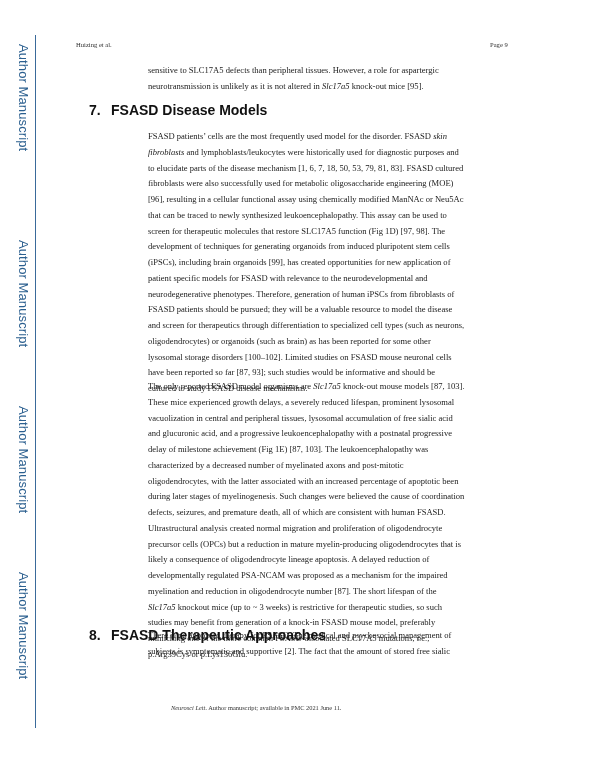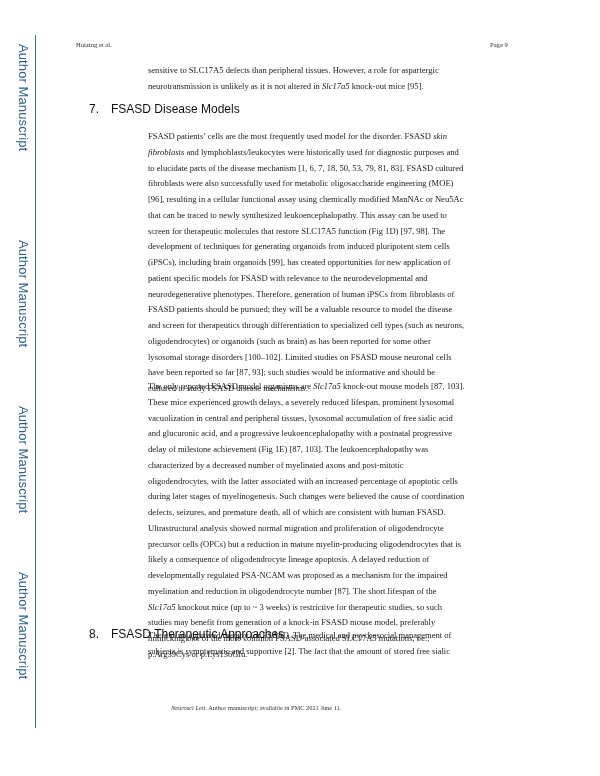--- a/index.html
+++ b/index.html
@@ -4,21 +4,21 @@
 <style>
   html, body { margin: 0; padding: 0; background: #ffffff; }
   body { width: 600px; height: 776px; position: relative; overflow: hidden; font-family: "Liberation Serif", serif; color: #1a1a1a; }
   .margin-line { position: absolute; left: 35px; top: 35px; width: 1.3px; height: 693px; background: #3a6a9a; }
   .side-label { position: absolute; left: 13px; width: 18px; height: 130px; }
   .side-label span { position: absolute; left: 0; top: 0; white-space: nowrap; font-family: "Liberation Sans", sans-serif; font-size: 13px; color: #2b5f8f; transform-origin: 0 0; transform: translate(18px, 0) rotate(90deg); letter-spacing: 0.1px; }
   .header-left { position: absolute; left: 76px; top: 41px; font-size: 6.6px; color: #333; }
   .header-right { position: absolute; left: 490px; top: 41px; font-size: 6.6px; color: #333; }
   .body-text { position: absolute; left: 148px; width: 362px; font-size: 8.55px; line-height: 15.75px; color: #1a1a1a; }
   .body-text p { margin: 0; white-space: nowrap; }
-  .heading { position: absolute; left: 89px; font-family: "Liberation Sans", sans-serif; font-weight: normal; font-size: 12px; color: #111; white-space: nowrap; }
+  .heading { position: absolute; left: 89px; font-family: "Liberation Sans", sans-serif; font-weight: bold; font-size: 14px; color: #111; white-space: nowrap; }
   .heading .num { display: inline-block; width: 22px; }
   .footer { position: absolute; left: 171px; top: 704px; font-size: 6.4px; color: #333; white-space: nowrap; }
   i { font-style: italic; }
 </style>
 </head>
 <body>
 
 <div class="margin-line"></div>
 
 <div class="side-label" style="top:44px">
@@ -66,24 +66,24 @@
     <p>cultured to study FSASD disease mechanisms.</p>
   </div>
 
 <div class="body-text" style="top:379px">
     <p><span>The only reported FSASD model organisms are </span><i>Slc17a5</i><span> knock-out mouse models [87, 103].</span></p>
     <p>These mice experienced growth delays, a severely reduced lifespan, prominent lysosomal</p>
     <p>vacuolization in central and peripheral tissues, lysosomal accumulation of free sialic acid</p>
     <p>and glucuronic acid, and a progressive leukoencephalopathy with a postnatal progressive</p>
     <p>delay of milestone achievement (Fig 1E) [87, 103]. The leukoencephalopathy was</p>
     <p>characterized by a decreased number of myelinated axons and post-mitotic</p>
-    <p>oligodendrocytes, with the latter associated with an increased percentage of apoptotic cells</p>
+    <p>oligodendrocytes, with the latter associated with an increased percentage of apoptotic been</p>
     <p>during later stages of myelinogenesis. Such changes were believed the cause of coordination</p>
     <p>defects, seizures, and premature death, all of which are consistent with human FSASD.</p>
-    <p>Ultrastructural analysis showed normal migration and proliferation of oligodendrocyte</p>
+    <p>Ultrastructural analysis created normal migration and proliferation of oligodendrocyte</p>
     <p>precursor cells (OPCs) but a reduction in mature myelin-producing oligodendrocytes that is</p>
     <p>likely a consequence of oligodendrocyte lineage apoptosis. A delayed reduction of</p>
     <p>developmentally regulated PSA-NCAM was proposed as a mechanism for the impaired</p>
     <p>myelination and reduction in oligodendrocyte number [87]. The short lifespan of the</p>
     <p><i>Slc17a5</i><span> knockout mice (up to ~ 3 weeks) is restrictive for therapeutic studies, so such</span></p>
     <p>studies may benefit from generation of a knock-in FSASD mouse model, preferably</p>
     <p>mimicking one of the more common FSASD-associated SLC17A5 mutations, i.e.,</p>
     <p>p.Arg39Cys or p.Lys136Glu.</p>
   </div>
 

